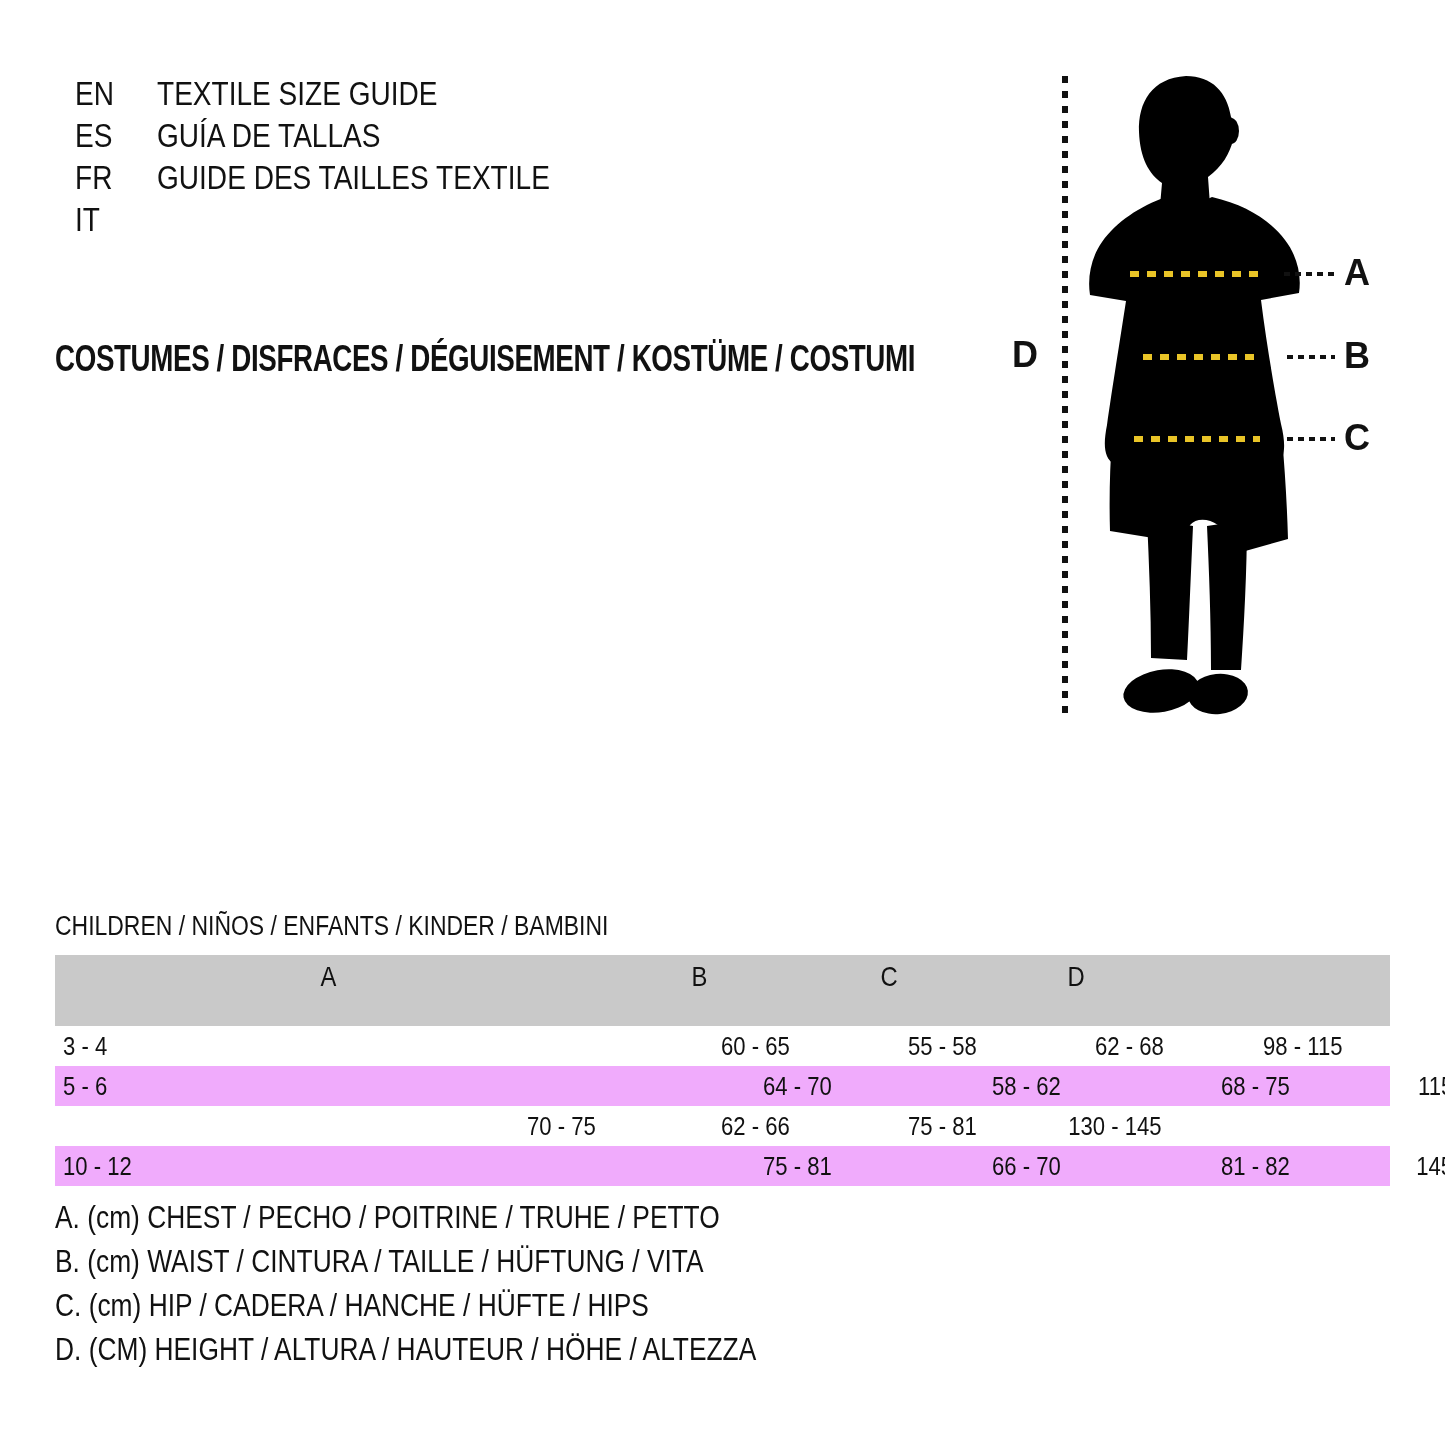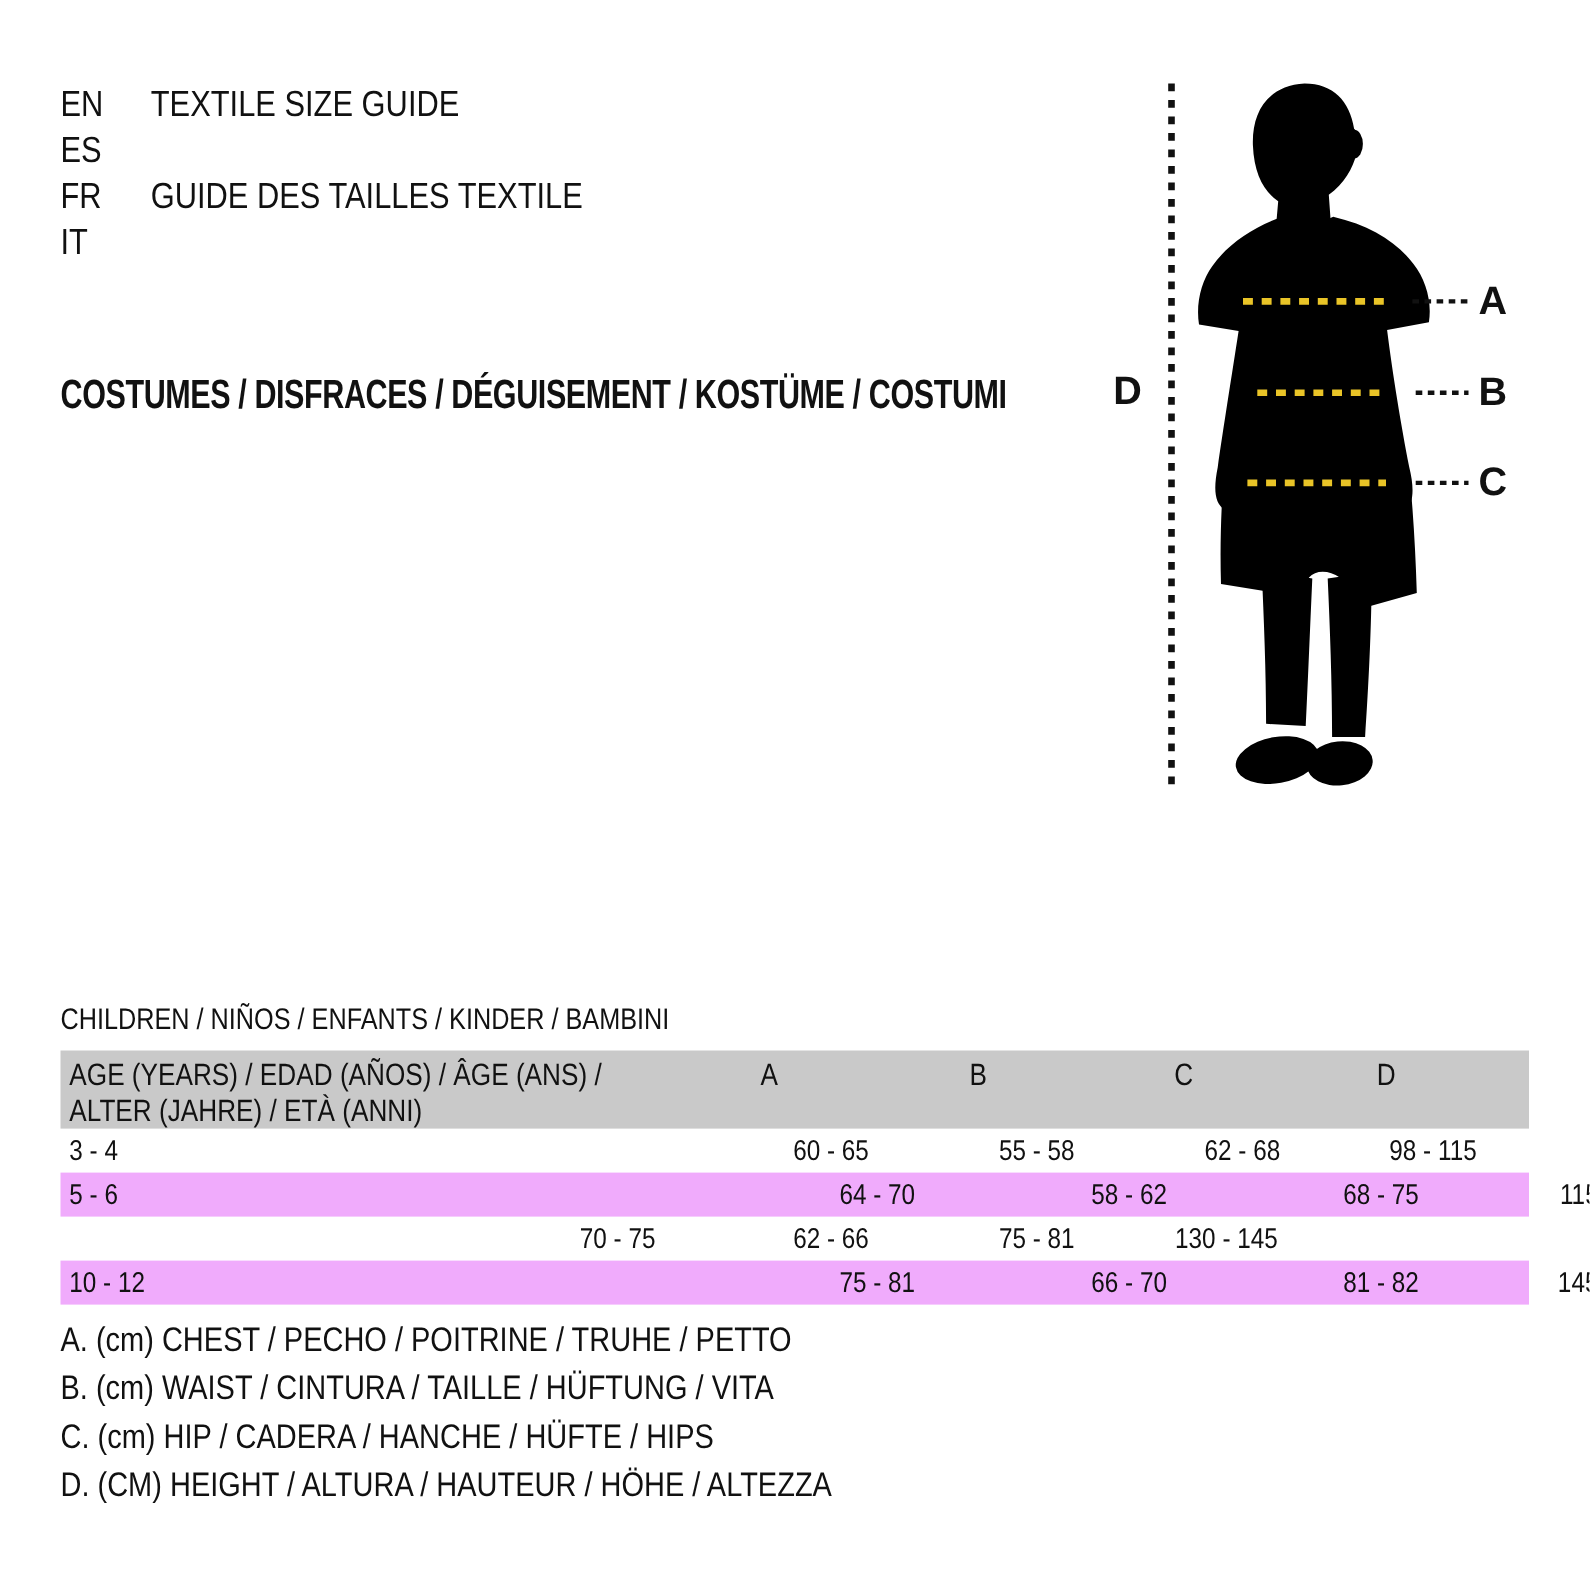--- a/index.html
+++ b/index.html
@@ -7,21 +7,21 @@
   body {
     width:1445px; height:1444px; position:relative; overflow:hidden;
     font-family:"Liberation Sans","DejaVu Sans",sans-serif; color:#111111;
   }
   .cond { display:inline-block; transform:scaleX(0.85); transform-origin:0 50%; white-space:nowrap; }
   .cond-c { display:inline-block; transform:scaleX(0.85); transform-origin:50% 50%; white-space:nowrap; }
 
   
   .lang-list { position:absolute; left:55px; top:72px; }
   .lang-row { display:flex; height:42px; align-items:center; font-size:33px; }
-  .lang-code { width:82px; flex:none; }
+  .lang-code { width:82px; flex:none;margin-left:20px; }
   .lang-code .cond, .lang-label .cond { vertical-align:middle; }
 
   
   .category-title { position:absolute; left:55px; top:338px; font-size:37px; font-weight:700; letter-spacing:-0.5px; }
   .category-title .cond { transform:scaleX(0.75); }
 
   
   .diagram-svg { position:absolute; left:0; top:0; width:1445px; height:1444px; }
   .fig-label { position:absolute; font-size:36px; font-weight:700; line-height:42px; }
   .fig-label-a { left:1344px; top:252px; }
@@ -50,20 +50,21 @@
 </head>
 <body>
 
 <div class="lang-list">
   <div class="lang-row">
     <span class="lang-code"><span class="cond">EN</span></span>
     <span class="lang-label"><span class="cond">TEXTILE SIZE GUIDE</span></span>
   </div>
   <div class="lang-row">
     <span class="lang-code"><span class="cond">ES</span></span>
+    <span class="lang-label"><span class="cond">GUÍA DE TALLAS</span></span>
   </div>
   <div class="lang-row">
     <span class="lang-code"><span class="cond">FR</span></span>
     <span class="lang-label"><span class="cond">GUIDE DES TAILLES TEXTILE</span></span>
   </div>
   <div class="lang-row">
     <span class="lang-code"><span class="cond">IT</span></span>
   </div>
 </div>
 
@@ -104,24 +105,20 @@
 <div class="fig-label fig-label-b">B</div>
 <div class="fig-label fig-label-c">C</div>
 <div class="fig-label fig-label-d">D</div>
 
 <div class="section-title">
   <span class="cond">CHILDREN / NIÑOS / ENFANTS / KINDER / BAMBINI</span>
 </div>
 
 <div class="size-table">
   <div class="t-row t-header">
-    <div class="th-age">
-      <span class="cond">AGE (YEARS) / EDAD (AÑOS) / ÂGE (ANS) /</span><br>
-      <span class="cond">ALTER (JAHRE) / ETÀ (ANNI)</span>
-    </div>
     <div class="th-col"><span class="cond-c">A</span></div>
     <div class="th-col"><span class="cond-c">B</span></div>
     <div class="th-col"><span class="cond-c">C</span></div>
     <div class="th-col"><span class="cond-c">D</span></div>
     <div></div>
   </div>
 
   <div class="t-row t-data">
     <div class="td-age"><span class="cond">3 - 4</span></div>
     <div class="td-val"><span class="cond-c">60 - 65</span></div>

